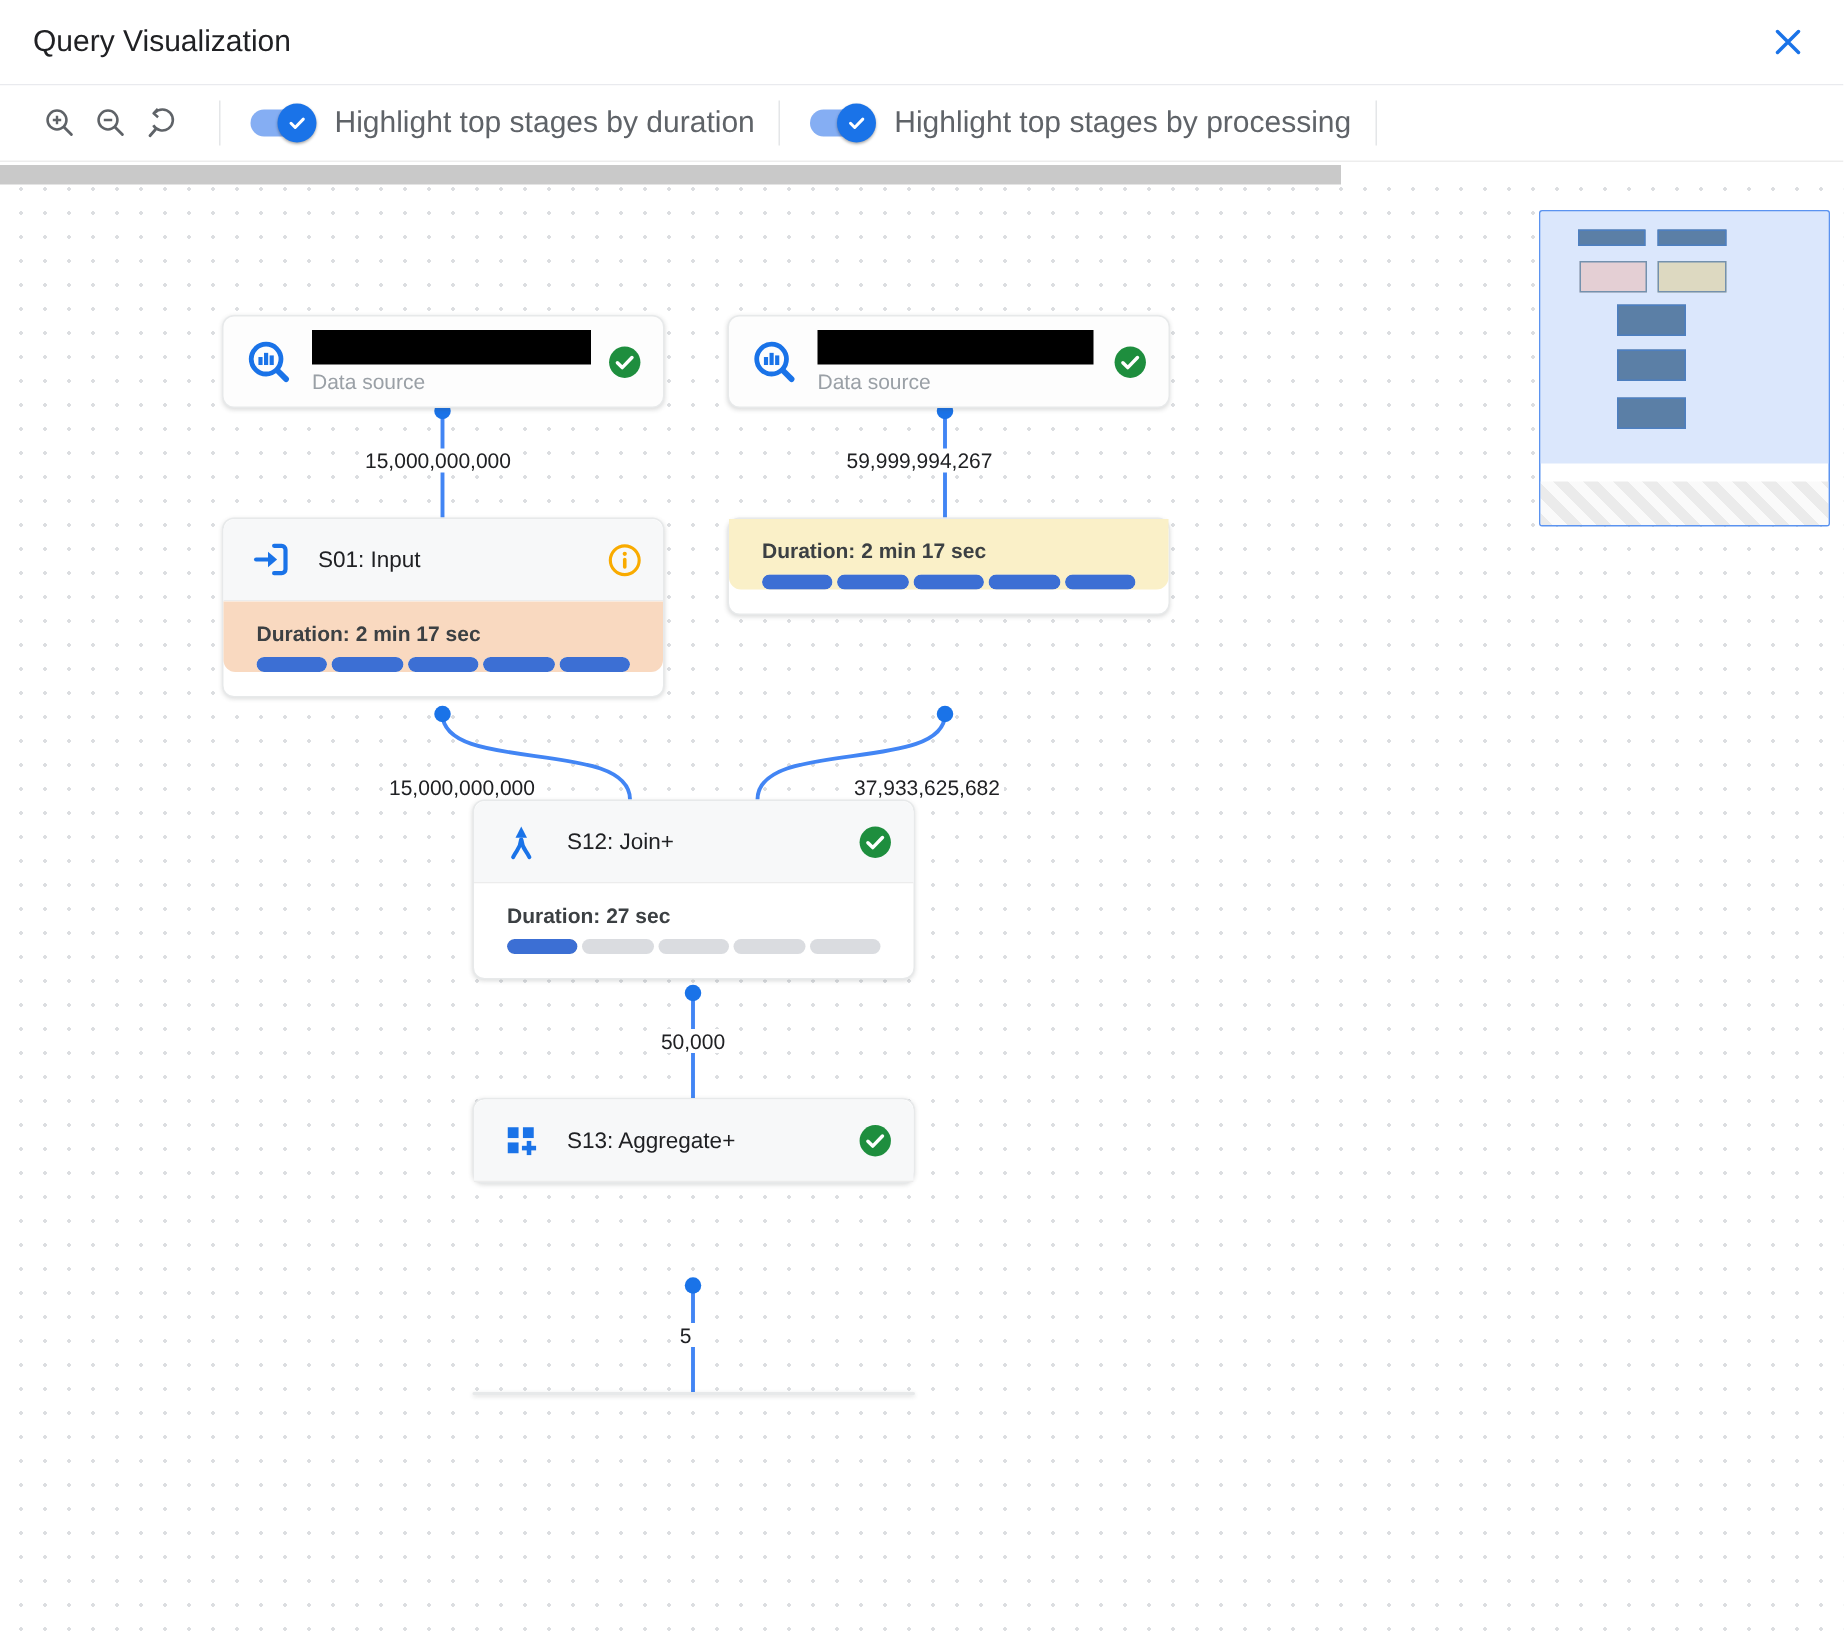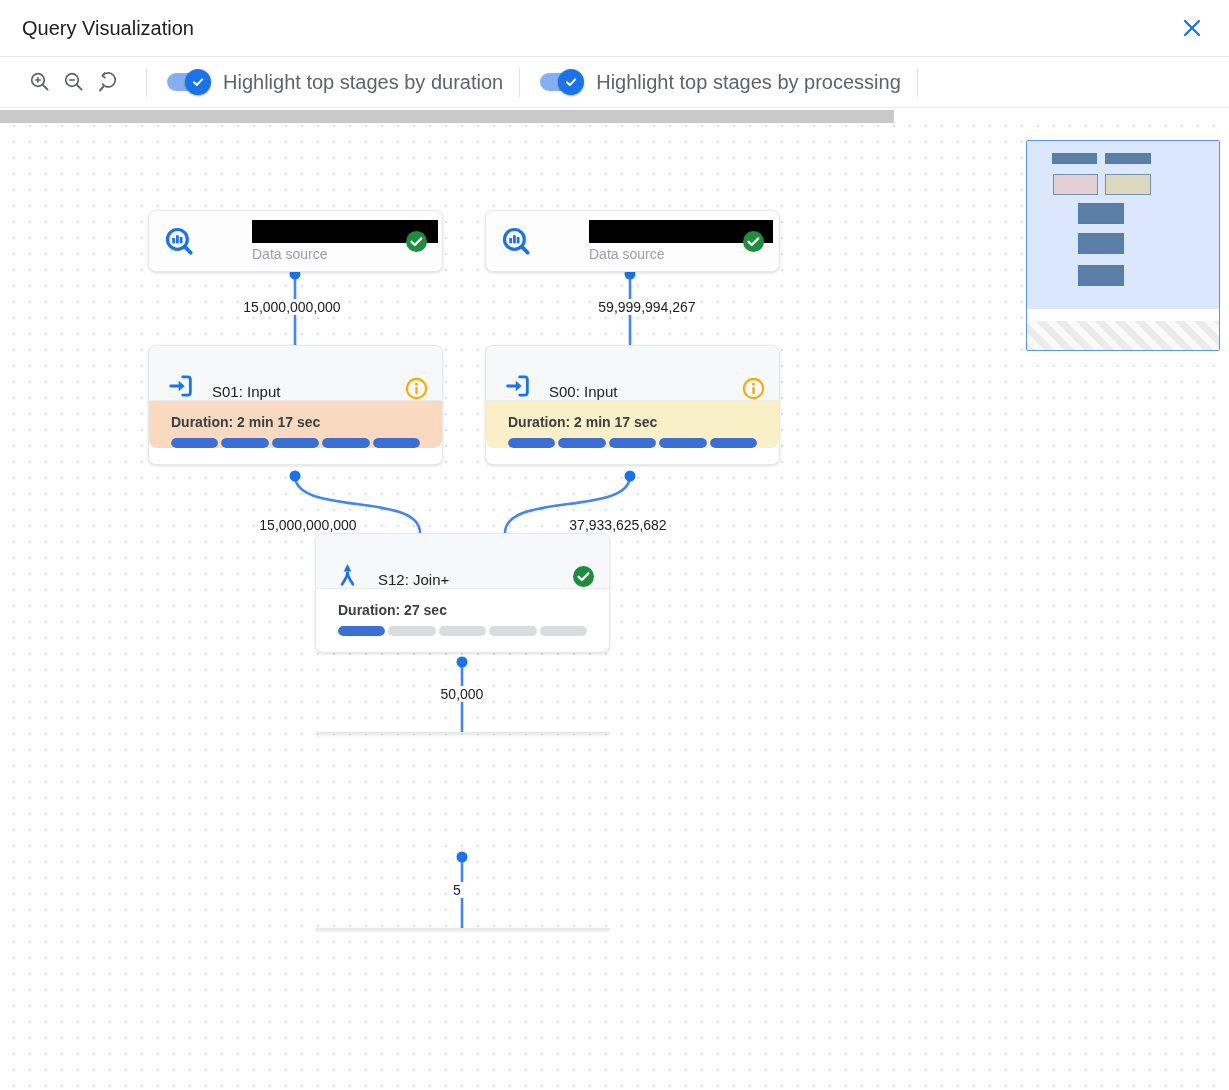--- a/index.html
+++ b/index.html
@@ -34,27 +34,27 @@
   .scroll-thumb { position:absolute; left:0; top:2px; height:13px; width:894px; background:#c9c9c9; cursor:pointer; }
 
   
   .canvas { position:relative; width:1229px; height:966px; background:#fff;
             background-image:radial-gradient(circle,#dcdee1 1.2px,transparent 1.4px);
             background-size:16px 16px; background-position:6px 10px; overflow:hidden; }
   .edges { position:absolute; left:0; top:0; z-index:1; }
 
   
   .card { position:absolute; width:295px; background:#fff; border:1px solid #e7e9ea; border-radius:8px;
-          box-shadow:0 1px 3px rgba(60,64,67,.18); z-index:2;gap:44px; }
+          box-shadow:0 1px 3px rgba(60,64,67,.18); z-index:2; }
   .ds-card { height:62px; display:flex; align-items:center; padding:0 14px 0 14px; background:#fdfdfd; }
   .ds-mid { flex:1; margin-left:13px; min-width:0; }
   .redacted { height:23px; background:#000; width:186px; }
   .ds-label { font-size:14px; color:#9aa0a6; margin-top:3px; }
 
-  .card-header { height:55px; display:flex; align-items:flex-end; padding:0 14px 0 18px;
+  .card-header { height:55px; display:flex; align-items:center; padding:0 14px 0 18px;
                  background:#f7f8f9; border-radius:8px 8px 0 0; border-bottom:1px solid #ececec; }
   .stage-title { flex:1; margin-left:17px; font-size:15px; font-weight:500; color:#202124; }
   .card-body { padding:13px 22px 0 22px; border-radius:0 0 8px 8px; }
   .card-body.h-duration   { background:#f9d9c0; }
   .card-body.h-processing { background:#faf0c8; }
   .dur-text { font-size:14px; font-weight:700; color:#3c4043; margin-bottom:8px; white-space:nowrap; }
   .progress { display:flex; gap:3px; height:10px; margin-bottom:16px; }
   .seg { flex:1; background:#dadce0; border-radius:5px; overflow:hidden; }
   .seg-fill { height:100%; background:#3c6fd4; border-radius:5px; }
 
@@ -152,21 +152,21 @@
     <path d="M462 732 V804" stroke="#4285f4" stroke-width="2.6" fill="none"></path>
     <circle cx="295" cy="150" r="5.5" fill="#1a73e8"></circle>
     <circle cx="630" cy="150" r="5.5" fill="#1a73e8"></circle>
     <circle cx="295" cy="352" r="5.5" fill="#1a73e8"></circle>
     <circle cx="630" cy="352" r="5.5" fill="#1a73e8"></circle>
     <circle cx="462" cy="538" r="5.5" fill="#1a73e8"></circle>
     <circle cx="462" cy="733" r="5.5" fill="#1a73e8"></circle>
   </svg>
 
   <div class="edge-label" style="left:292px; top:183px;">15,000,000,000</div>
-  <div class="edge-label" style="left:647px; top:183px;">59,999,994,267</div>
+  <div class="edge-label" style="left:613px; top:183px;">59,999,994,267</div>
   <div class="edge-label" style="left:308px; top:401px;">15,000,000,000</div>
   <div class="edge-label" style="left:618px; top:401px;">37,933,625,682</div>
   <div class="edge-label" style="left:462px; top:570px;">50,000</div>
   <div class="edge-label" style="left:457px; top:766px;">5</div>
 
   <div class="card ds-card" style="left:148px; top:86px;">
     <svg width="32" height="32" viewBox="0 0 30 30">
       <circle cx="13.5" cy="13.5" r="9.3" fill="none" stroke="#1a73e8" stroke-width="3"></circle>
       <path d="M20.6 20.6 L26 26" stroke="#1a73e8" stroke-width="3.6" stroke-linecap="round"></path>
       <rect x="8.7" y="12.2" width="2.6" height="5" fill="#1a73e8"></rect>
@@ -231,33 +231,20 @@
             <div class="seg-fill" style="width: 100%; background: rgb(60, 111, 212);"></div>
           </div>
           <div class="seg">
             <div class="seg-fill" style="width: 100%; background: rgb(60, 111, 212);"></div>
           </div>
         </div>
     </div>
   </div>
 
   <div class="card" style="left:485px; top:221px;">
-    <div class="card-header">
-      <svg width="28" height="28" viewBox="0 0 24 24">
-        <path d="M13.5 4.2 h4.3 a2.2 2.2 0 0 1 2.2 2.2 v11.2 a2.2 2.2 0 0 1 -2.2 2.2 h-4.3" fill="none" stroke="#1a73e8" stroke-width="2.4" stroke-linecap="round"></path>
-        <path d="M3.2 12 H11" stroke="#1a73e8" stroke-width="2.4" stroke-linecap="round"></path>
-        <path d="M10 7.6 L15.2 12 L10 16.4 Z" fill="#1a73e8"></path>
-      </svg>
-      <div class="stage-title">S00: Input</div>
-      <svg width="23" height="23" viewBox="0 0 22 22">
-        <circle cx="11" cy="11" r="9.2" fill="none" stroke="#f9ab00" stroke-width="2"></circle>
-        <circle cx="11" cy="6.9" r="1.35" fill="#f9ab00"></circle>
-        <rect x="9.85" y="9.4" width="2.3" height="7" rx="1.15" fill="#f9ab00"></rect>
-      </svg>
-    </div>
     <div class="card-body h-processing" style="background: rgb(250, 240, 200);">
       <div class="dur-text">Duration: 2 min 17 sec</div>
       <div class="progress">
           <div class="seg">
             <div class="seg-fill" style="width: 100%; background: rgb(60, 111, 212);"></div>
           </div>
           <div class="seg">
             <div class="seg-fill" style="width: 100%; background: rgb(60, 111, 212);"></div>
           </div>
           <div class="seg">
@@ -302,20 +289,34 @@
             <div class="seg-fill" style="width: 0%; background: rgb(60, 111, 212);"></div>
           </div>
           <div class="seg">
             <div class="seg-fill" style="width: 0%; background: rgb(60, 111, 212);"></div>
           </div>
         </div>
     </div>
   </div>
 
   <div class="card" style="left:315px; top:608px;">
+    <div class="card-header">
+      <svg width="27" height="27" viewBox="0 0 24 24">
+        <rect x="4" y="4" width="6.4" height="6.4" fill="#1a73e8"></rect>
+        <rect x="13" y="4" width="6.4" height="6.4" fill="#1a73e8"></rect>
+        <rect x="4" y="13" width="6.4" height="6.4" fill="#1a73e8"></rect>
+        <rect x="12.4" y="15" width="8.4" height="2.7" fill="#1a73e8"></rect>
+        <rect x="15.25" y="12.1" width="2.7" height="8.4" fill="#1a73e8"></rect>
+      </svg>
+      <div class="stage-title">S13: Aggregate+</div>
+      <svg width="23" height="23" viewBox="0 0 22 22">
+        <circle cx="11" cy="11" r="10" fill="#1e8e3e"></circle>
+        <path d="M6.3 11.3 L9.4 14.4 L15.6 8" fill="none" stroke="#fff" stroke-width="2.2" stroke-linecap="round" stroke-linejoin="round"></path>
+      </svg>
+    </div>
   </div>
 
   <div class="card" style="left:315px; top:804px;">
   </div>
 
   <div class="minimap">
     <div class="mm-view"></div>
     <div class="mm-rect mm-slate" style="left:25px; top:12px; width:45px; height:11px;"></div>
     <div class="mm-rect mm-slate" style="left:78px; top:12px; width:46px; height:11px;"></div>
     <div class="mm-rect mm-pink" style="left:26px; top:33px; width:45px; height:21px;"></div>

